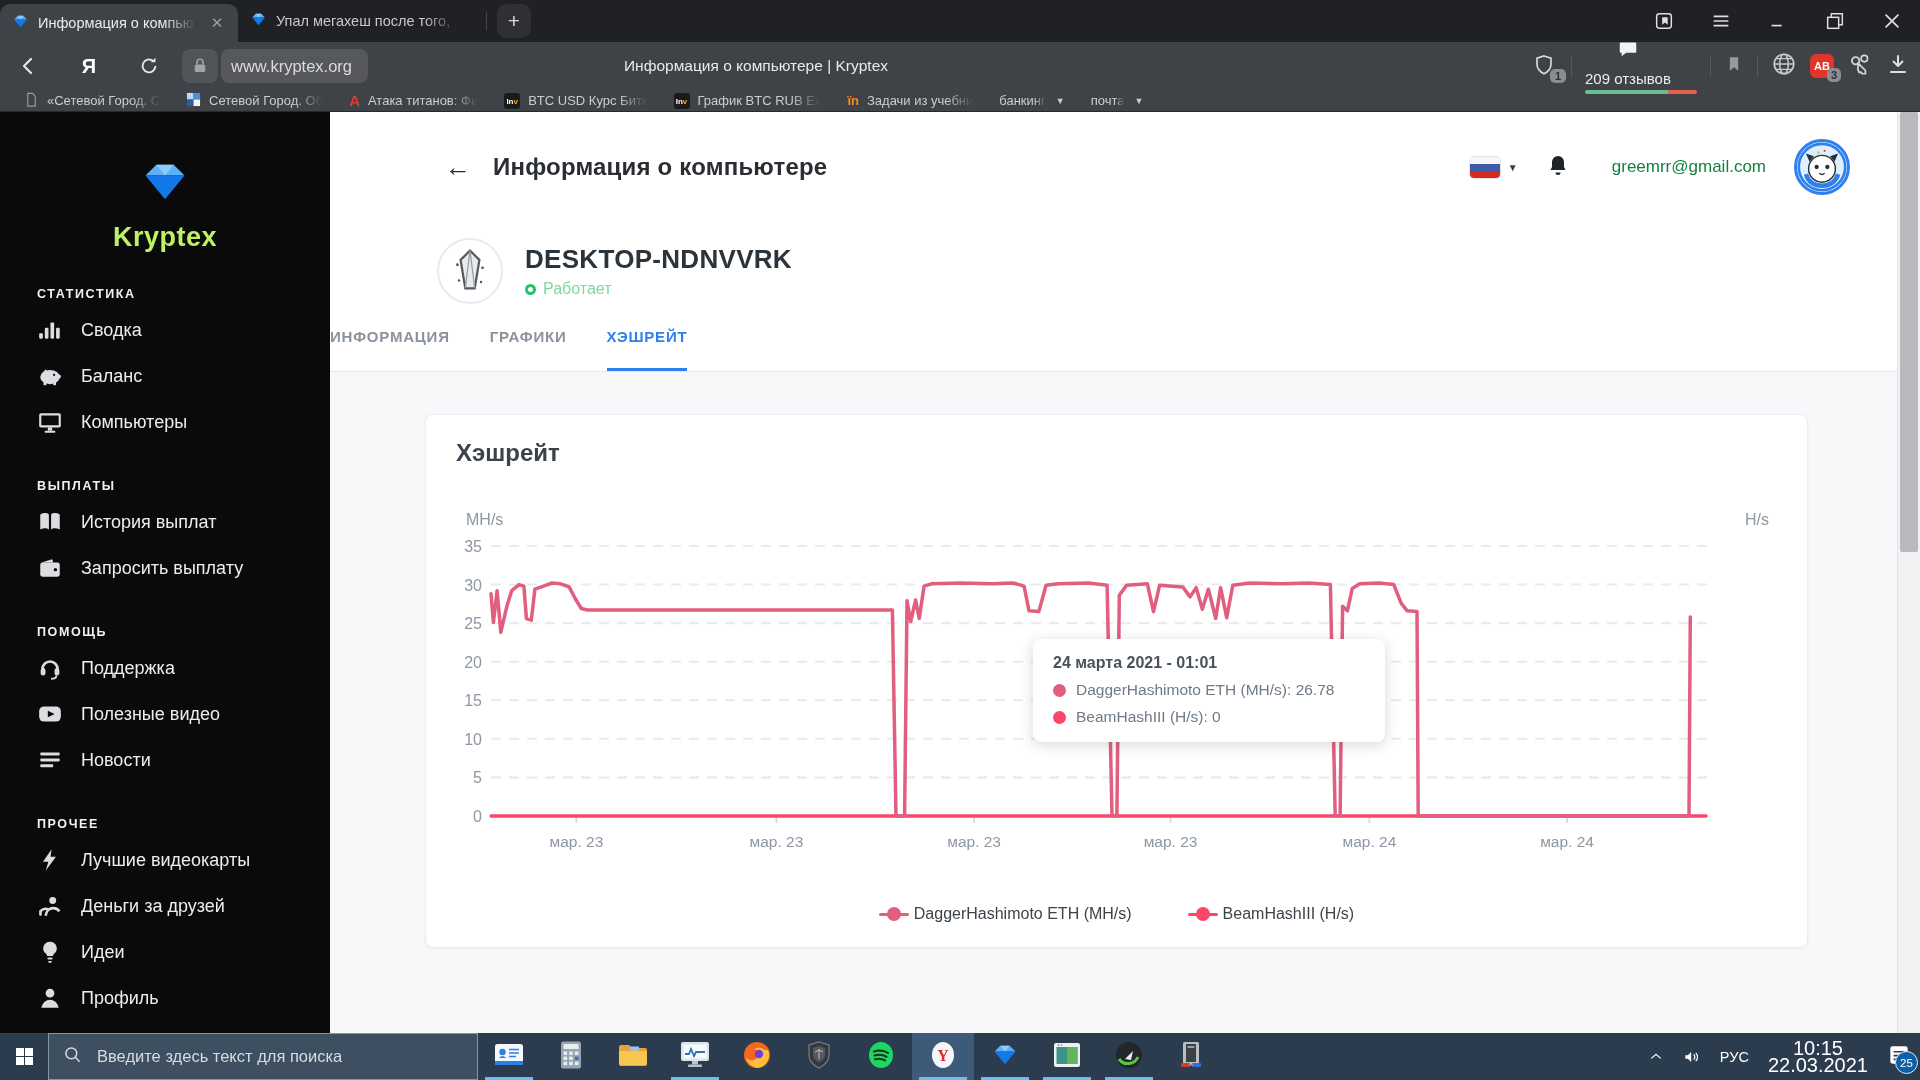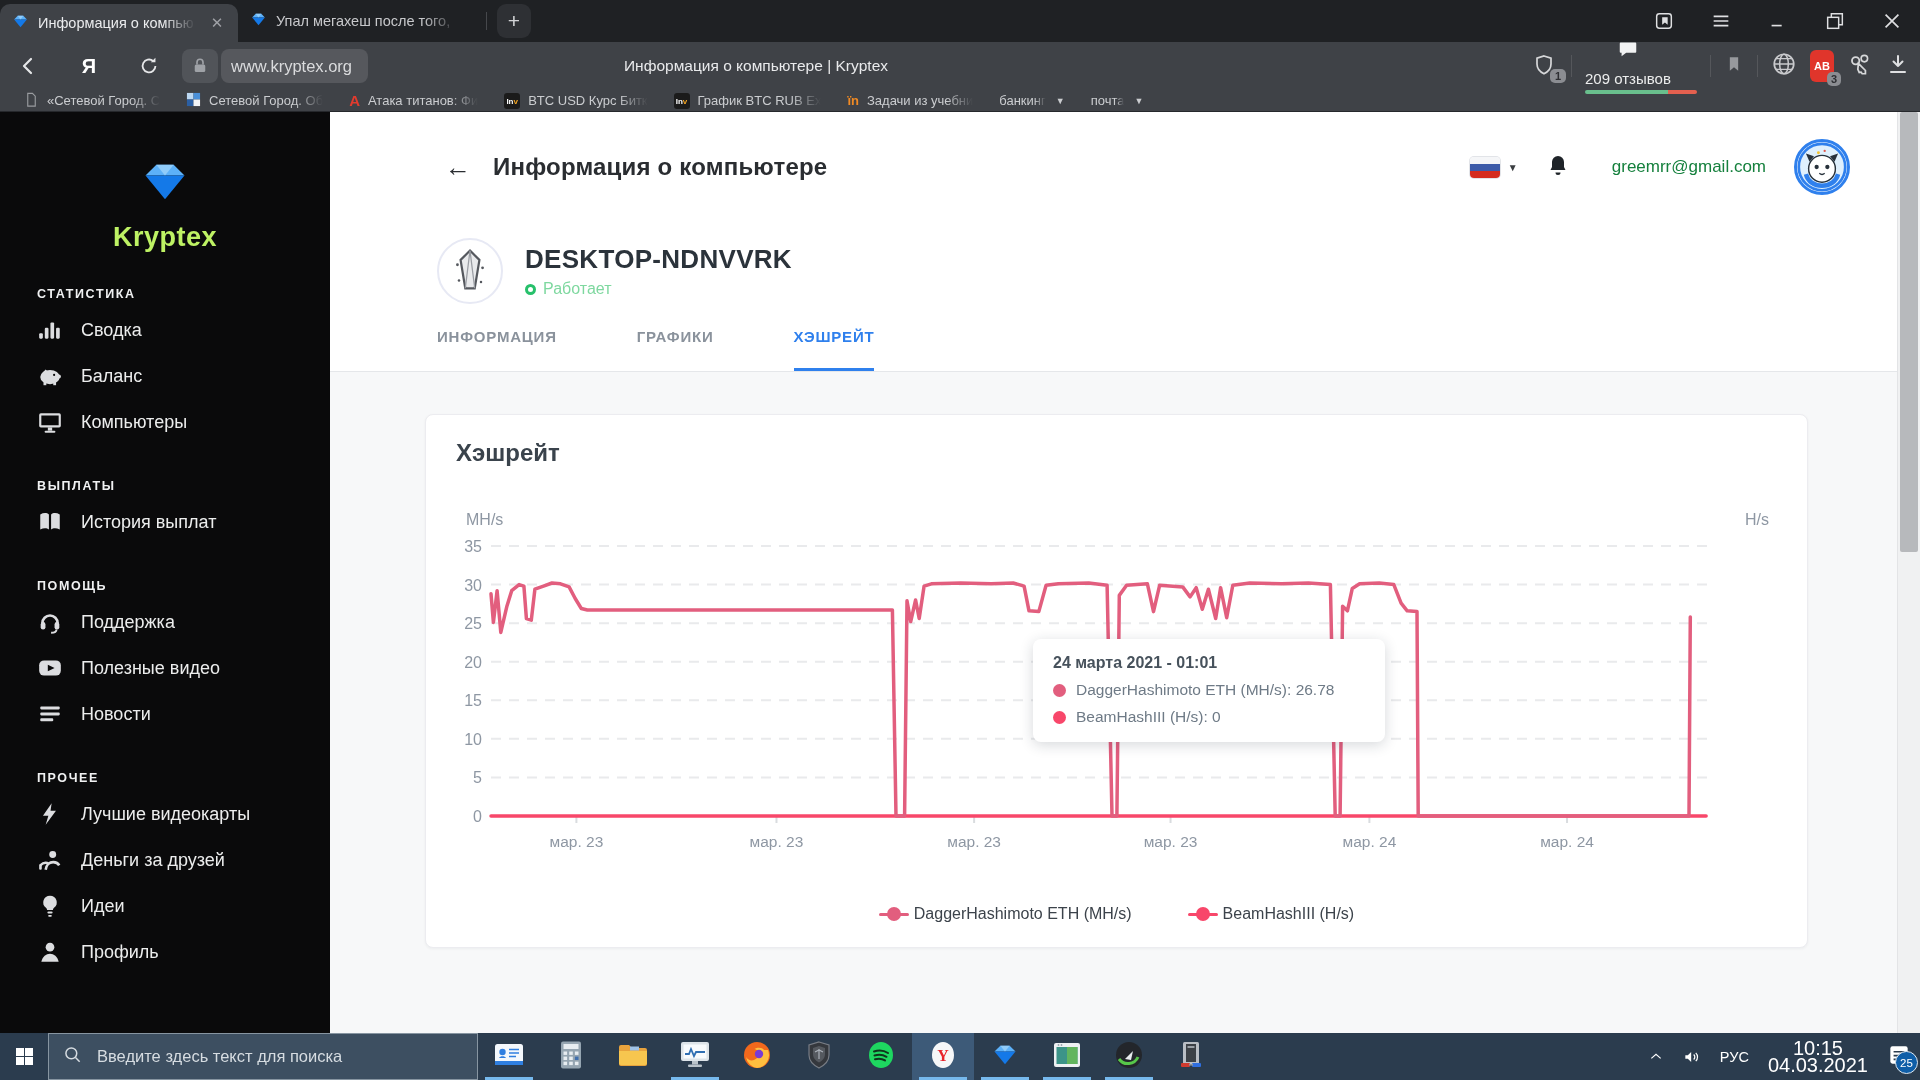--- a/index.html
+++ b/index.html
@@ -31,21 +31,21 @@
   .page-title { position:absolute; left:756px; transform:translateX(-50%); font-size:15.5px; color:#e9eaec; white-space:nowrap; }
   .tool-right { position:absolute; right:10px; top:0; height:48px; display:flex; align-items:center; gap:13px; }
   .tr-sep { width:1px; height:22px; background:#55575b; }
   .shield-wrap { position:relative; width:26px; height:26px; }
   .shield-badge { position:absolute; right:-8px; bottom:-4px; background:#8b8d92; color:#2e2f33; font-size:11px; font-weight:bold;
      border-radius:5px; padding:0 5px; line-height:14px; }
   .reviews { display:flex; flex-direction:column; gap:3px; align-items:flex-start; }
   .reviews-top { display:flex; align-items:center; gap:7px; color:#eceded; font-size:15px;flex-direction:column; }
   .ratebar { width:112px; height:4px; display:flex; border-radius:2px; overflow:hidden; }
   .ratebar .g { background:#69bf8d; width:74%; } .ratebar .r { background:#e4604f; width:26%; }
-  .ab-icon { width:24px; height:32px; background:#e0352b; border-radius:6px; color:#fff; font-size:11px; font-weight:bold;
+  .ab-icon { width:24px; height:24px; background:#e0352b; border-radius:6px; color:#fff; font-size:11px; font-weight:bold;
      display:flex; align-items:center; justify-content:center; position:relative; }
   .ab-badge { position:absolute; right:-7px; bottom:-4px; background:#8b8d92; color:#2e2f33; font-size:11px; font-weight:bold;
      border-radius:5px; padding:0 4px; line-height:14px; }
 
   .bookmarks { height:22px; background:#3f4247; border-bottom:1px solid #26282c; display:flex; align-items:center;
      padding-left:24px; gap:26px; }
   .bm { display:flex; align-items:center; gap:8px; font-size:13px; color:#cbcdd0; white-space:nowrap; }
   .bm .bm-label { -webkit-mask-image:linear-gradient(90deg,#000 75%,transparent 100%);
                    mask-image:linear-gradient(90deg,#000 75%,transparent 100%); }
   .bm .caret { font-size:9px; color:#cbcdd0; margin-left:2px; }
@@ -75,21 +75,21 @@
      display:flex; align-items:center; justify-content:center; overflow:hidden; }
 
   .computer { height:98px; background:#fff; display:flex; align-items:center; padding-left:107px; }
   .comp-avatar { width:66px; height:66px; border-radius:50%; border:2px solid #e7e9f4; display:flex; align-items:center; justify-content:center; }
   .comp-info { margin-left:22px; }
   .comp-name { font-size:26px; font-weight:bold; color:#2b333b; letter-spacing:0.3px; }
   .comp-status { display:flex; align-items:center; gap:7px; margin-top:5px; }
   .status-ring { width:11px; height:11px; border-radius:50%; border:3px solid #27c06b; }
   .status-text { font-size:16px; color:#7ed89f; }
 
-  .ptabs { height:52px; background:#fff; border-bottom:1px solid #e5e7ea; display:flex; padding-left:107px; gap:80px; }
+  .ptabs { height:52px; background:#fff; border-bottom:1px solid #e5e7ea; display:flex; gap:40px; }
   .ptab { font-size:15px; font-weight:bold; letter-spacing:0.8px; color:#8a929c; display:flex; align-items:flex-start; padding-top:8px;
      border-bottom:3px solid transparent; cursor:pointer; }
   .ptab.active { color:#2f80ed; border-bottom-color:#2f80ed; }
 
   .gray-area { flex:1; position:relative; }
   .card { position:absolute; left:95px; top:42px; width:1383px; height:534px; background:#fff;
      border:1px solid #ececf0; border-radius:8px; box-shadow:0 1px 3px rgba(25,35,45,0.05); }
   .card-title { position:absolute; left:30px; top:24px; font-size:24px; font-weight:bold; color:#3a434c; }
   .chart-svg { position:absolute; left:0; top:0; width:1383px; height:534px; }
   .legend { position:absolute; left:0; right:0; top:490px; display:flex; justify-content:center; gap:56px; }
@@ -343,20 +343,30 @@
           </div>
           <div class="side-section">
             <div class="side-title">ВЫПЛАТЫ</div>
             <div class="side-item">
               <span class="s-ico">
                 <svg width="26" height="26" viewBox="0 0 24 24" fill="none" xmlns="http://www.w3.org/2000/svg">
                   <path d="M3 5c3-1.6 6-1.6 8 0v14c-2-1.6-5-1.6-8 0zM21 5c-3-1.6-6-1.6-8 0v14c2-1.6 5-1.6 8 0z" fill="#dcdde0"></path>
                 </svg>
               </span>
               <span>История выплат</span>
+            </div>
+            <div class="side-item">
+              <span class="s-ico">
+                <svg width="26" height="26" viewBox="0 0 24 24" fill="none" xmlns="http://www.w3.org/2000/svg">
+                  <rect x="3" y="7" width="18" height="13" rx="2" fill="#dcdde0"></rect>
+                  <path d="M4 7l10-3 1 3" fill="#dcdde0"></path>
+                  <circle cx="17" cy="13.5" r="1.6" fill="#0a0a0b"></circle>
+                </svg>
+              </span>
+              <span>Запросить выплату</span>
             </div>
           </div>
           <div class="side-section">
             <div class="side-title">ПОМОЩЬ</div>
             <div class="side-item">
               <span class="s-ico">
                 <svg width="26" height="26" viewBox="0 0 24 24" fill="none" xmlns="http://www.w3.org/2000/svg">
                   <path d="M5 13a7 7 0 0 1 14 0" stroke="#dcdde0" stroke-width="2.4" fill="none"></path>
                   <rect x="3.4" y="12" width="4.4" height="7" rx="2.2" fill="#dcdde0"></rect>
                   <rect x="16.2" y="12" width="4.4" height="7" rx="2.2" fill="#dcdde0"></rect>
@@ -698,21 +708,21 @@
         </div>
       <div class="tray-item">
           <svg width="20" height="20" viewBox="0 0 24 24" fill="none" xmlns="http://www.w3.org/2000/svg">
             <path d="M4 10v4h3l4 4V6l-4 4z" fill="#fff"></path>
             <path d="M14 9a4 4 0 0 1 0 6M16.5 7a7 7 0 0 1 0 10" stroke="#fff" stroke-width="1.5" fill="none"></path>
           </svg>
         </div>
       <div class="tray-item tray-lang">РУС</div>
       <div class="tray-clock">
         <div>10:15</div>
-        <div>04.03.2021</div>
+        <div>22.03.2021</div>
       </div>
       <div class="tray-notif">
         <span><svg width="26" height="26" viewBox="0 0 24 24" fill="none" xmlns="http://www.w3.org/2000/svg">
               <rect x="4" y="4" width="16" height="16" rx="2" fill="#fff"></rect>
               <path d="M7 9h10M7 12.5h10M7 16h6" stroke="#2b3c4e" stroke-width="1.6"></path>
             </svg></span>
         <span class="notif-badge">25</span>
       </div>
     </div>
   </div>

